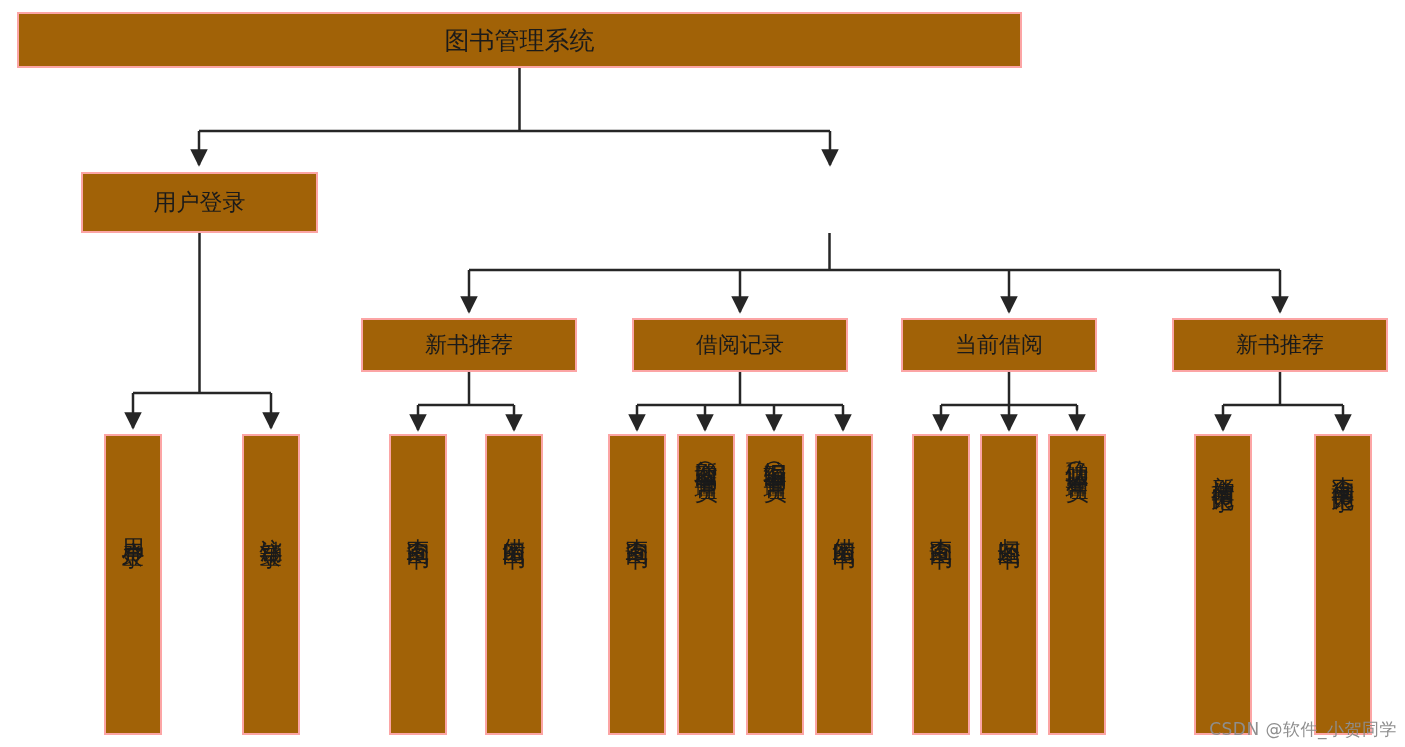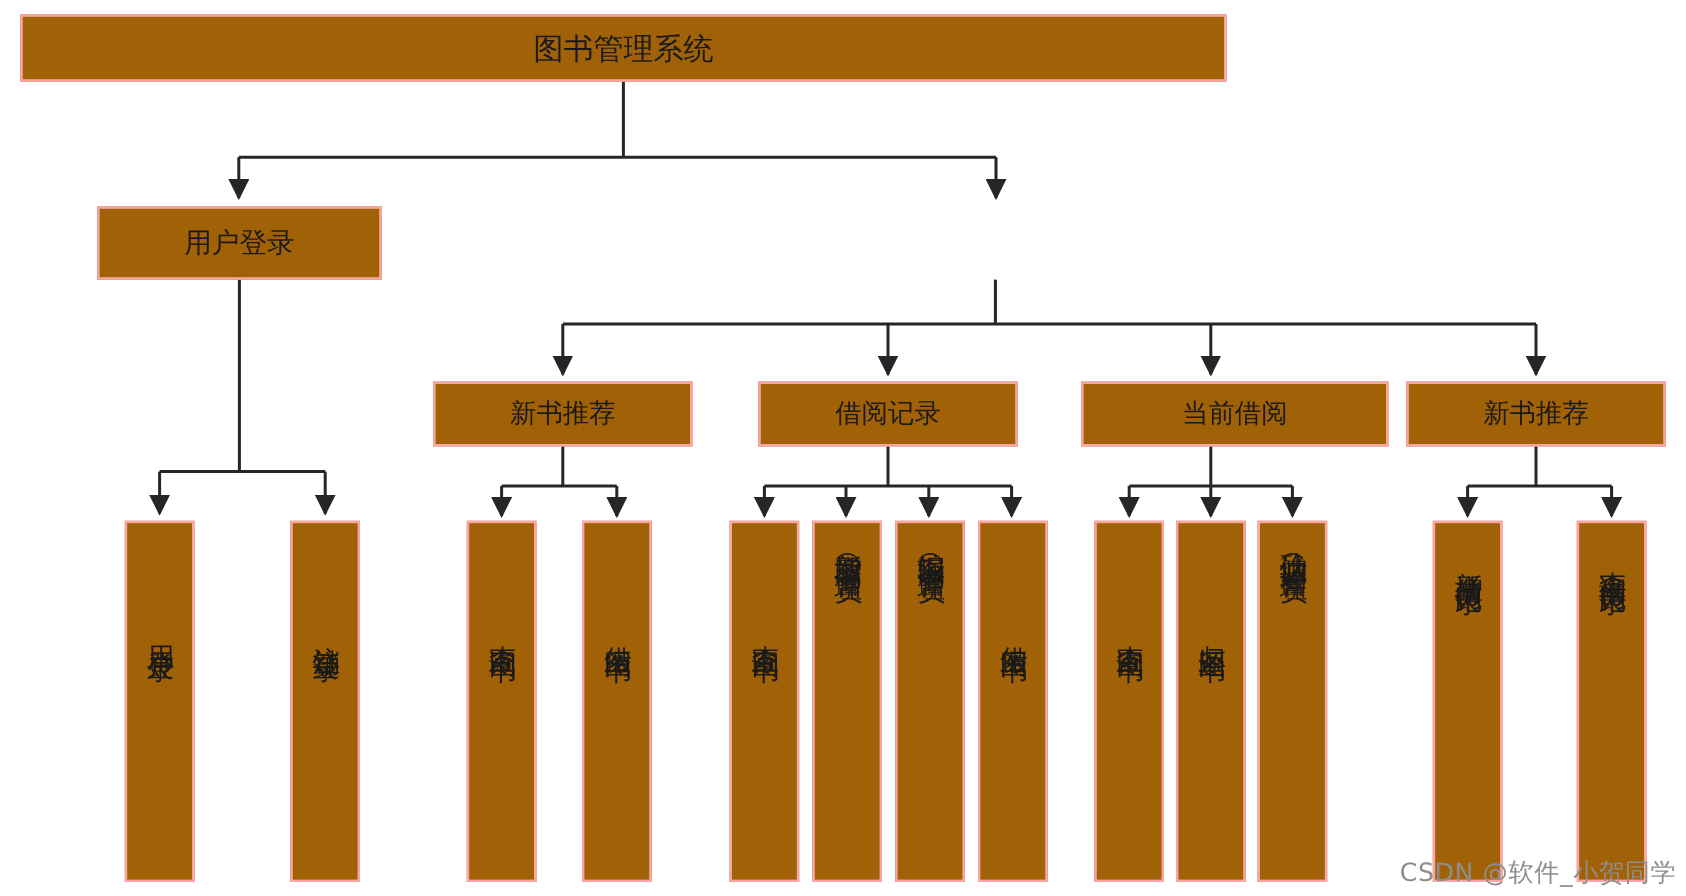--- a/index.html
+++ b/index.html
@@ -58,21 +58,21 @@
     left: 0;
     top: 0;
     width: 1405px;
     height: 747px;
     pointer-events: none;
   }
   .watermark {
     position: absolute;
     right: 8px;
     bottom: 6px;
-    font-size: 21px;
+    font-size: 17px;
     color: #8e8e8e;
     letter-spacing: 0.5px;
     white-space: nowrap;
     text-align: right;
   }
 </style>
 </head>
 <body>
 
 <div id="canvas">
@@ -134,21 +134,21 @@
   <div class="node lvl2" style="left:81px; top:172px; width:237px; height:61px;">
     <span>用户登录</span>
   </div>
 
   <div class="node lvl3" style="left:361px; top:318px; width:216px; height:54px;">
     <span>新书推荐</span>
   </div>
   <div class="node lvl3" style="left:632px; top:318px; width:216px; height:54px;">
     <span>借阅记录</span>
   </div>
-  <div class="node lvl3" style="left:901px; top:318px; width:256px; height:54px;">
+  <div class="node lvl3" style="left:901px; top:318px; width:196px; height:54px;">
     <span>当前借阅</span>
   </div>
   <div class="node lvl3" style="left:1172px; top:318px; width:216px; height:54px;">
     <span>新书推荐</span>
   </div>
 
   <div class="node leaf short" style="left:104px; top:434px; width:58px; height:301px;">
     <span class="vtext">用户登录</span>
   </div>
   <div class="node leaf short" style="left:242px; top:434px; width:58px; height:301px;">

